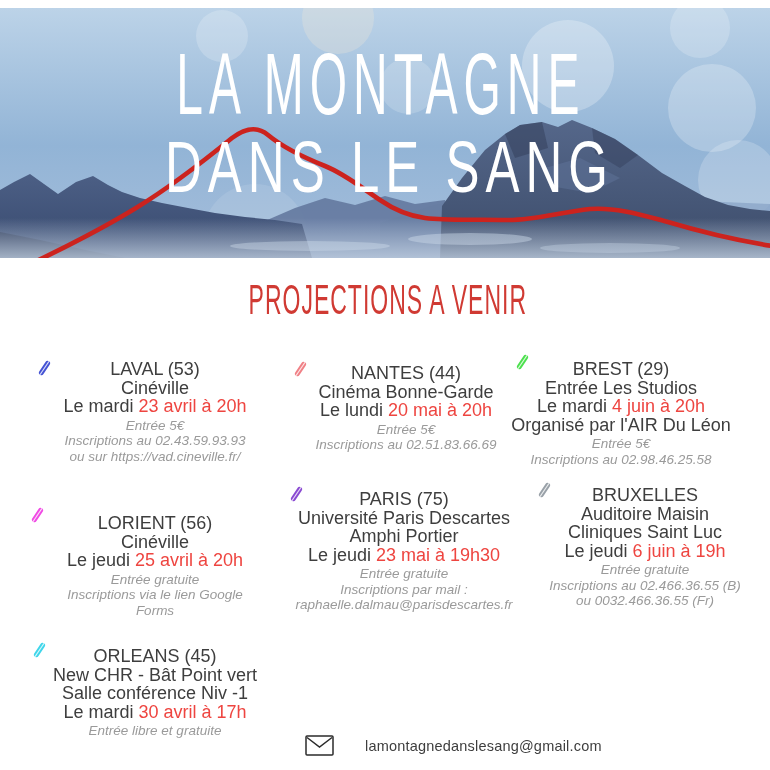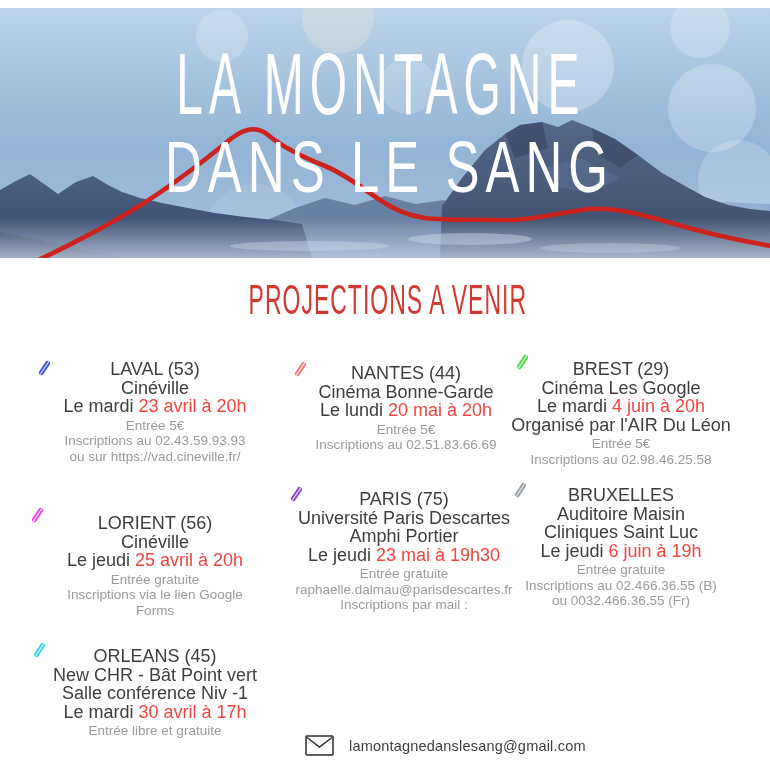--- a/index.html
+++ b/index.html
@@ -19,33 +19,33 @@
   
   .heading{
     position:absolute;left:50%;top:267px;font-size:23px;letter-spacing:1px;font-weight:400;
     color:var(--heading-red,#d03a33);white-space:nowrap;transform-origin:top center;
     transform:translateX(-49%) scaleY(1.85);
   }
   
   .event{position:absolute;text-align:center;color:var(--body-dark,#3e3e3e);}
   .event .city,.event .line{font-size:18px;line-height:18.5px;}
   .event .red{color:var(--date-red,#ee4540);}
-  .event .muted{font-size:13.5px;line-height:15.5px;color:var(--muted,#9a9a9a);}
+  .event .muted{font-size:13.5px;line-height:15.5px;font-style:italic;color:var(--muted,#9a9a9a);}
   .event .muted.first{margin-top:2px;}
   .marker{position:absolute;width:5px;height:16px;border-radius:2.5px;transform:rotate(34deg);background:#888;}
   .marker::after{content:"";position:absolute;left:1.8px;top:0;width:1.1px;height:100%;background:rgba(255,255,255,.8);}
   #ev-laval{left:30px;top:352px;width:250px;}     #ev-laval .marker{left:12px;top:0;}
   #ev-nantes{left:282px;top:356px;width:248px;}   #ev-nantes .marker{left:16px;top:-3px;}
   #ev-brest{left:500px;top:352px;width:242px;}    #ev-brest .marker{left:20px;top:-6px;}
   #ev-lorient{left:30px;top:506px;width:250px;}   #ev-lorient .marker{left:5px;top:-7px;}
   #ev-paris{left:280px;top:482px;width:248px;}    #ev-paris .marker{left:14px;top:-4px;}
-  #ev-bruxelles{left:500px;top:478px;width:242px;}#ev-bruxelles .marker{left:18px;top:-4px;}
+  #ev-bruxelles{left:524px;top:478px;width:242px;}#ev-bruxelles .marker{left:18px;top:-4px;}
   #ev-orleans{left:30px;top:639px;width:250px;}   #ev-orleans .marker{left:7px;top:-5px;}
   
-  .footer{position:absolute;left:305px;top:727px;display:flex;align-items:center;gap:15px;}
+  .footer{position:absolute;left:305px;top:727px;display:flex;align-items:center;gap:31px;}
   .email{font-size:14.5px;color:var(--body-dark,#3e3e3e);letter-spacing:.2px;}
 </style>
 </head>
 <body>
 
 <div class="poster">
 
   <svg class="header-photo" viewBox="0 0 770 250" width="770" height="250" preserveAspectRatio="none">
     <defs>
       <linearGradient id="sky" x1="0" y1="0" x2="0" y2="1">
@@ -128,21 +128,21 @@
     <div class="city">NANTES (44)</div>
     <div class="line">Cinéma Bonne-Garde</div>
     <div class="line"><span>Le lundi </span><span class="red">20 mai à 20h</span></div>
     <div class="muted first">Entrée 5€</div>
     <div class="muted">Inscriptions au 02.51.83.66.69</div>
   </div>
 
   <div class="event" id="ev-brest">
     <span class="marker" style="background: rgb(76, 224, 78);"></span>
     <div class="city">BREST (29)</div>
-    <div class="line">Cinéma Les Google</div>
+    <div class="line">Entrée Les Studios</div>
     <div class="line"><span>Le mardi </span><span class="red">4 juin à 20h</span></div>
     <div class="line">Organisé par l'AIR Du Léon</div>
     <div class="muted first">Entrée 5€</div>
     <div class="muted">Inscriptions au 02.98.46.25.58</div>
   </div>
 
   <div class="event" id="ev-lorient">
     <span class="marker" style="background: rgb(240, 74, 228);"></span>
     <div class="city">LORIENT (56)</div>
     <div class="line">Cinéville</div>
@@ -152,22 +152,22 @@
     <div class="muted">Forms</div>
   </div>
 
   <div class="event" id="ev-paris">
     <span class="marker" style="background: rgb(138, 74, 210);"></span>
     <div class="city">PARIS (75)</div>
     <div class="line">Université Paris Descartes</div>
     <div class="line">Amphi Portier</div>
     <div class="line"><span>Le jeudi </span><span class="red">23 mai à 19h30</span></div>
     <div class="muted first">Entrée gratuite</div>
+    <div class="muted">Inscriptions par mail :</div>
     <div class="muted">raphaelle.dalmau@parisdescartes.fr</div>
-    <div class="muted">Inscriptions par mail :</div>
   </div>
 
   <div class="event" id="ev-bruxelles">
     <span class="marker" style="background: rgb(153, 161, 168);"></span>
     <div class="city">BRUXELLES</div>
     <div class="line">Auditoire Maisin</div>
     <div class="line">Cliniques Saint Luc</div>
     <div class="line"><span>Le jeudi </span><span class="red">6 juin à 19h</span></div>
     <div class="muted first">Entrée gratuite</div>
     <div class="muted">Inscriptions au 02.466.36.55 (B)</div>

